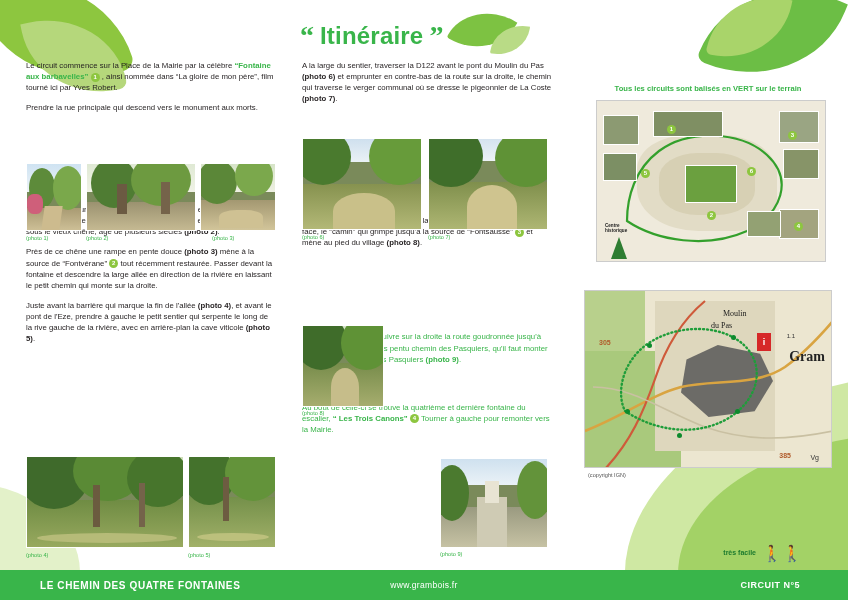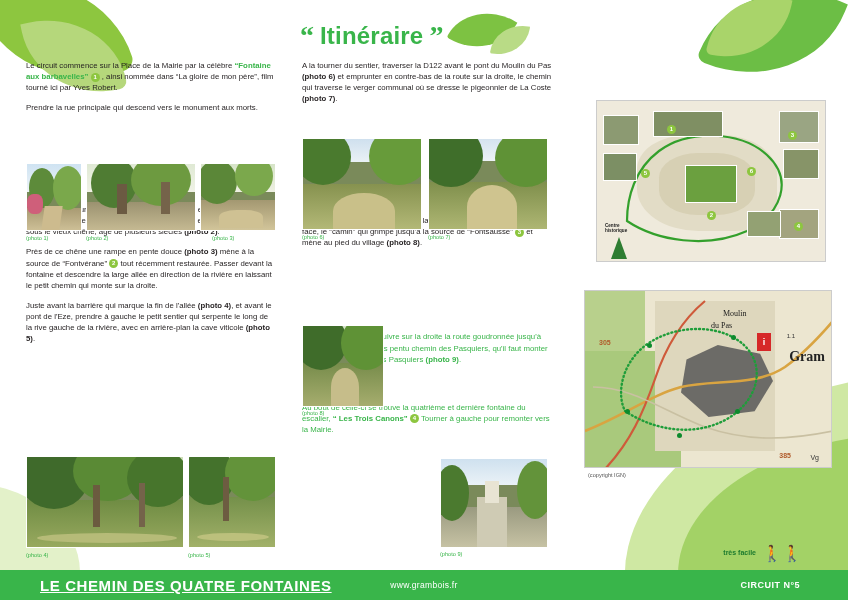--- a/index.html
+++ b/index.html
@@ -90,21 +90,21 @@
     position: absolute;
     left: 0; bottom: 0;
     width: 848px; height: 30px;
     background: #39b54a;
     color: #ffffff;
     display: flex;
     align-items: center;
   }
   .footer .f-left {
     position: absolute; left: 40px;
-    font-size: 15px; font-weight: bold; letter-spacing: .6px; text-decoration: underline;
+    font-size: 10px; font-weight: bold; letter-spacing: .6px;
   }
   .footer .f-center {
     position: absolute; left: 0; width: 848px; text-align: center;
     font-size: 8.5px; letter-spacing: .3px;
   }
   .footer .f-right {
     position: absolute; right: 48px;
     font-size: 9px; font-weight: bold; letter-spacing: .5px;
   }
 
@@ -227,21 +227,21 @@
   <div class="col" id="col1" style="left:26px; top:60px; width:250px;">
       <p class="body"><span>Le circuit commence sur la Place de la Mairie par la célèbre </span><span class="hl">“Fontaine aux barbavelles”</span><span> </span><span class="num">1</span><span> , ainsi nommée dans “La gloire de mon père”, film tourné ici par Yves Robert.</span></p>
       <p class="body"><span>Prendre la rue principale qui descend vers le monument aux morts.</span></p>
       <div style="height: 82px;"></div>
       <p class="body"><span>A mi-chemin, tourner à gauche en empruntant un escalier avec une rampe métallique </span><span class="b">(photo 1)</span><span>, qui descend vers un espace dégagé situé sous le vieux chêne, âgé de plusieurs siècles </span><span class="b">(photo 2)</span><span>.</span></p>
       <p class="body"><span>Près de ce chêne une rampe en pente douce </span><span class="b">(photo 3)</span><span> mène à la source de “Fontvérane” </span><span class="num">2</span><span> tout récemment restaurée. Passer devant la fontaine et descendre la large allée en direction de la rivière en laissant  le petit chemin qui monte sur la droite.</span></p>
       <p class="body"><span>Juste avant la barrière qui marque la fin de l'allée </span><span class="b">(photo 4)</span><span>, et avant le pont de l'Eze, prendre à gauche le petit sentier qui serpente le long de la rive gauche de la rivière, avec en arrière-plan la cave viticole </span><span class="b">(photo 5)</span><span>.</span></p>
     </div>
 
   <div class="col" id="col2" style="left:302px; top:60px; width:250px;">
-      <p class="body"><span>A la tourner  du sentier, traverser la D122 avant le pont du Moulin du Pas </span><span class="b">(photo 6)</span><span> et emprunter en contre-bas de la route sur la droite, le chemin qui traverse le  verger communal où se dresse le pigeonnier de La Coste </span><span class="b">(photo 7)</span><span>.</span></p>
+      <p class="body"><span>A la large  du sentier, traverser la D122 avant le pont du Moulin du Pas </span><span class="b">(photo 6)</span><span> et emprunter en contre-bas de la route sur la droite, le chemin qui traverse le  verger communal où se dresse le pigeonnier de La Coste </span><span class="b">(photo 7)</span><span>.</span></p>
       <div style="height: 102px;"></div>
       <p class="body"><span>Lorsque le chemin rejoint la D122, la traverser et prendre , juste en face, le “camin” qui grimpe jusqu'à la source de “Fontsausse” </span><span class="num">3</span><span> et mène au pied du village </span><span class="b">(photo 8)</span><span>.</span></p>
       <div style="height: 74px;"></div>
       <p class="body green"><span>A la sortie du chemin, suivre sur la droite la route goudronnée jusqu'à l'embranchement du très pentu chemin des Pasquiers, qu'il faut monter pour rejoindre la rue des Pasquiers </span><span class="b">(photo 9)</span><span>.</span></p>
       <div style="height: 28px;"></div>
       <p class="body green"><span>Au bout de celle-ci se trouve la quatrième et dernière fontaine du escalier, </span><span class="b">“ Les Trois Canons”</span><span> </span><span class="num">4</span><span> Tourner à gauche pour remonter vers la Mairie.</span></p>
     </div>
 
   <div class="ph" style="left:26px; top:163px; width:56px; height:68px;">
     <div class="sky"></div>
@@ -320,20 +320,21 @@
   <div class="ph" style="left:440px; top:458px; width:108px; height:90px;">
     <div class="sky" style="background:linear-gradient(#cfe1ef,#eaf2f7); height:30%;"></div>
     <div class="ground" style="height:46%; background:linear-gradient(#9a9a80,#c6c2a4);"></div>
     <div class="tree" style="left:-6px; top:6px; width:34px; height:56px; background:#4b7a2f;"></div>
     <div class="tree" style="right:-6px; top:2px; width:36px; height:58px; background:#63933a;"></div>
     <div class="path" style="left:36px; bottom:0; width:30px; height:50px; background:#cfcbb4;"></div>
     <div class="path" style="left:44px; top:22px; width:14px; height:22px; background:#e8e4d3;"></div>
   </div>
   <div class="cap" style="left:440px; top:551px;">(photo 9)</div>
 
+  <div class="rh" style="left:588px; top:84px;">Tous les circuits sont balisés en VERT sur le terrain</div>
 
   <div class="map-box" style="left:596px; top:100px; width:230px; height:162px;">
     <div style="position:absolute; inset:0; background:#efeadc;"></div>
 
     <div style="position:absolute; left:40px; top:34px; width:140px; height:96px; background:#e2dcc6; border-radius:36% 40% 30% 44%;"></div>
     <div style="position:absolute; left:62px; top:52px; width:96px; height:62px; background:#d7d0b4; border-radius:40%;"></div>
 
     <svg style="position:absolute; inset:0;" width="230" height="162">
       <path d="M30 120 C60 140, 110 148, 150 130 C186 112, 196 78, 170 54 C144 30, 92 28, 62 50 C38 68, 30 96, 30 120 Z" fill="none" stroke="#33a02c" stroke-width="2.2"></path>
     </svg>

